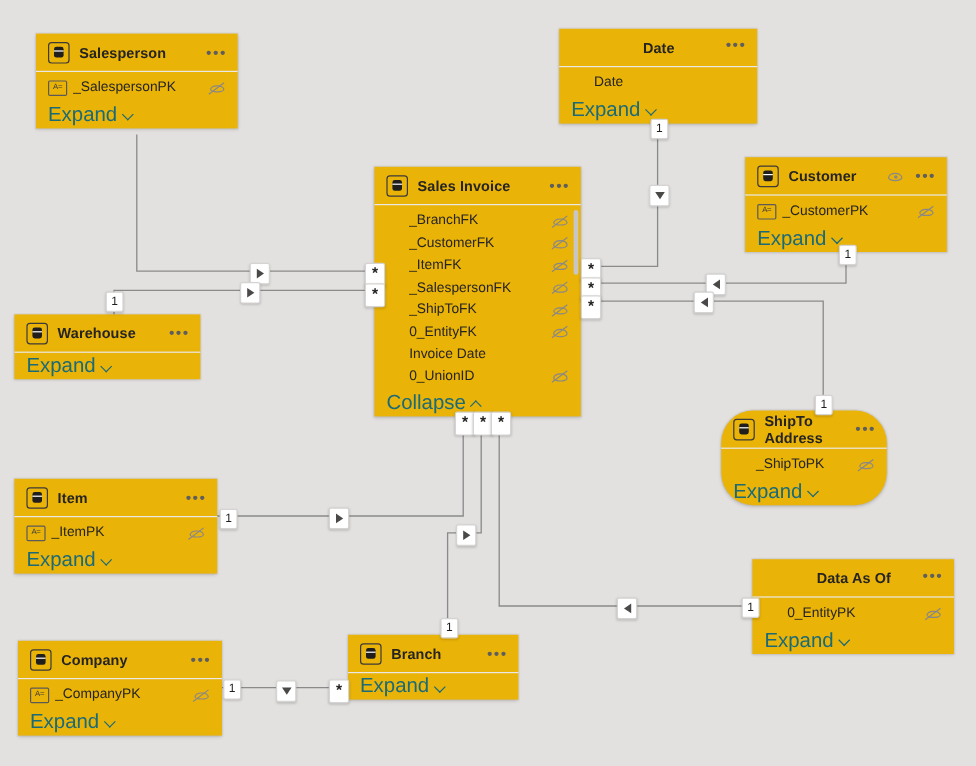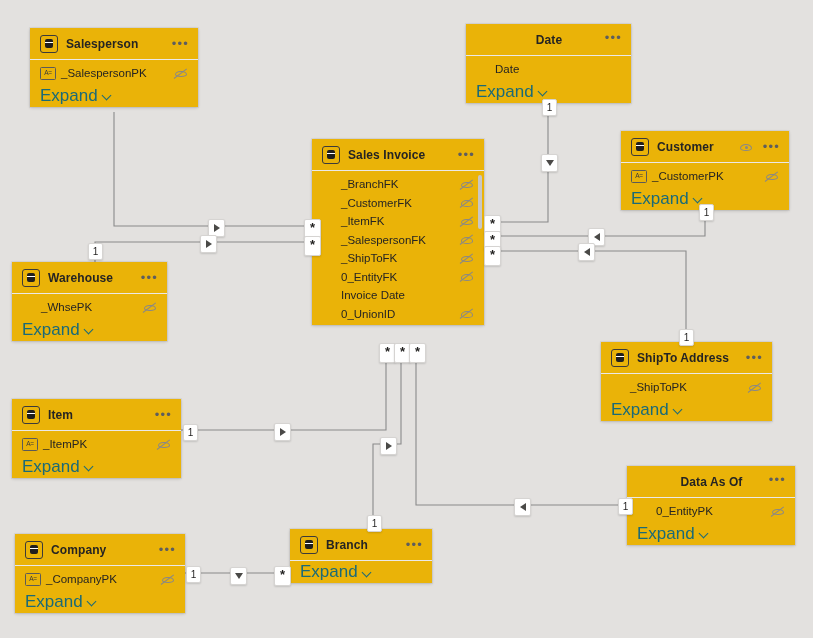--- a/index.html
+++ b/index.html
@@ -271,20 +271,24 @@
           <span class="nm">Invoice Date</span>
           <span class="sp"></span>
         </div>
         <div class="fld findent">
           <span class="nm">0_UnionID</span>
           <span class="sp"></span>
           <span class="hide"></span>
         </div>
         <div class="sbar" style="top: 4px; height: 54px;"></div>
       </div>
+      <div class="exp up">
+        <span>Collapse</span>
+        <span class="chev"></span>
+      </div>
     </div>
     <div class="tbl" style="left: 621px; top: 131px; width: 168px;">
       <div class="hdr">
         <div class="tico">
           <i></i>
         </div>
         <span class="ttl">Customer</span>
         <span class="sp"></span>
         <span class="vis eye"></span>
         <span class="dots">•••</span>
@@ -304,33 +308,26 @@
     </div>
     <div class="tbl" style="left: 12px; top: 262px; width: 155px;">
       <div class="hdr">
         <div class="tico">
           <i></i>
         </div>
         <span class="ttl">Warehouse</span>
         <span class="sp"></span>
         <span class="dots">•••</span>
       </div>
-      <div style="position: relative; padding-top: 4px; padding-bottom: 2px;">
-        <div class="fld findent">
-          <span class="nm">_WhsePK</span>
-          <span class="sp"></span>
-          <span class="hide"></span>
-        </div>
-      </div>
-      <div class="exp">
-        <span>Expand</span>
-        <span class="chev"></span>
-      </div>
-    </div>
-    <div class="tbl" style="left: 601px; top: 342px; width: 171px;">
+      <div class="exp">
+        <span>Expand</span>
+        <span class="chev"></span>
+      </div>
+    </div>
+    <div class="tbl" style="left: 601px; top: 342px; width: 138px; border-radius: 27px;">
       <div class="hdr">
         <div class="tico">
           <i></i>
         </div>
         <span class="ttl">ShipTo Address</span>
         <span class="sp"></span>
         <span class="dots">•••</span>
       </div>
       <div style="position: relative; padding-top: 4px; padding-bottom: 2px;">
         <div class="fld findent">

